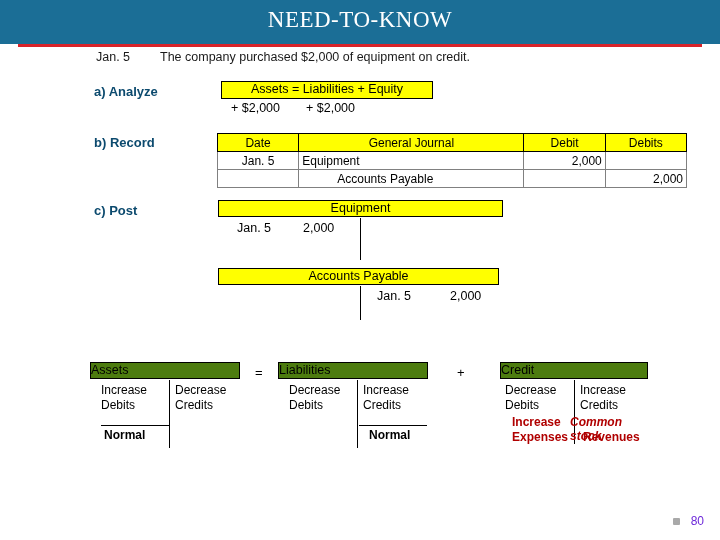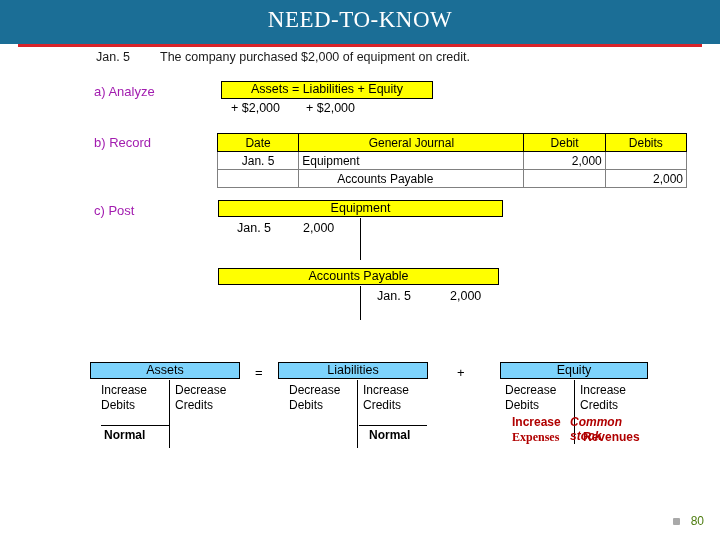--- a/index.html
+++ b/index.html
@@ -54,22 +54,22 @@
   .intro-text {
     position: absolute;
     left: 160px; top: 50px;
     font-size: 12.5px;
     color: #1a1a1a;
   }
   
   .step-label {
     position: absolute;
     font-size: 13px;
-    color: #a21caf;
-    font-weight: normal;
+    color: #0c4a6e;
+    font-weight: bold;
   }
   #step-a { left: 94px; top: 84px; }
   #step-b { left: 94px; top: 135px; }
   #step-c { left: 94px; top: 203px; }
 
   
   .eq-box {
     position: absolute;
     left: 221px; top: 81px;
     width: 212px;
@@ -149,24 +149,24 @@
   }
   #equip-date { left: 237px; top: 221px; }
   #equip-amt  { left: 303px; top: 221px; }
   #ap-date    { left: 377px; top: 289px; }
   #ap-amt     { left: 450px; top: 289px; }
 
   
   .panel { position: absolute; }
   .panel-title {
     position: absolute;
-    background: #7dd3fc;
+    background: #4d7c0f;
     border: 1px solid #000000;
     box-sizing: border-box;
-    text-align: center;
+    text-align: left;
     font-size: 12.5px;
     line-height: 15px;
     height: 17px;
     width: 150px;
     color: #000000;
   }
   .panel-vline {
     position: absolute;
     width: 1px;
     background: #000000;
@@ -230,21 +230,21 @@
     position: absolute;
     left: 12px; top: 7px;
     font-size: 14px;
     color: #113b6b;
     font-family: "Liberation Serif", serif;
   }
   .page-num {
     position: absolute;
     right: 16px; bottom: 12px;
     font-size: 12px;
-    color: #4d7c0f;
+    color: #6d28d9;
   }
   .page-dot {
     position: absolute;
     right: 40px; bottom: 15px;
     width: 7px; height: 7px;
     background: #a9a9a9;
     border-radius: 1px;
   }
 </style>
 </head>
@@ -322,28 +322,28 @@
     <div class="panel-text" style="left:289px; top:398px;">Debits</div>
     <div class="panel-text" style="left:363px; top:383px;">Increase</div>
     <div class="panel-text" style="left:363px; top:398px;">Credits</div>
     <div class="panel-hline" style="left:359px; top:425px; width:68px;"></div>
     <div class="normal-label" style="left:369px; top:428px;">Normal</div>
   </div>
 
   <div class="op" id="op-plus">+</div>
 
   <div class="panel">
-    <div class="panel-title" style="left:500px; top:362px; width:148px;">Equity</div>
+    <div class="panel-title" style="left:500px; top:362px; width:148px;">Credit</div>
     <div class="panel-vline" style="left:574px; top:380px; height:64px;"></div>
     <div class="panel-text" style="left:505px; top:383px;">Decrease</div>
     <div class="panel-text" style="left:505px; top:398px;">Debits</div>
     <div class="panel-text" style="left:580px; top:383px;">Increase</div>
     <div class="panel-text" style="left:580px; top:398px;">Credits</div>
     <div class="panel-text bold" style="left:512px; top:415px;">Increase</div>
-    <div class="panel-text bold" style="left:512px; top:430px;font-family:Liberation Serif, serif;">Expenses</div>
+    <div class="panel-text bold" style="left:512px; top:430px;">Expenses</div>
     <div class="panel-text bold" style="left:570px; top:415px;font-style:italic;">Common stock</div>
     <div class="panel-text bold" style="left:583px; top:430px;">Revenues</div>
   </div>
 
   <div class="page-dot"></div>
   <div class="page-num">80</div>
 
 </div>
 
 </body></html>

